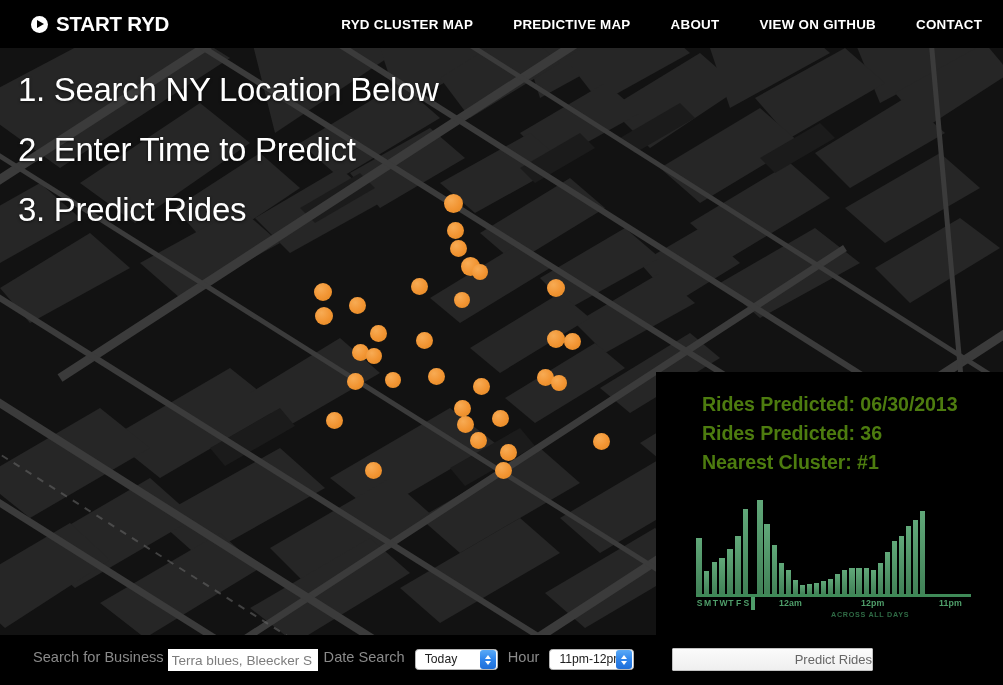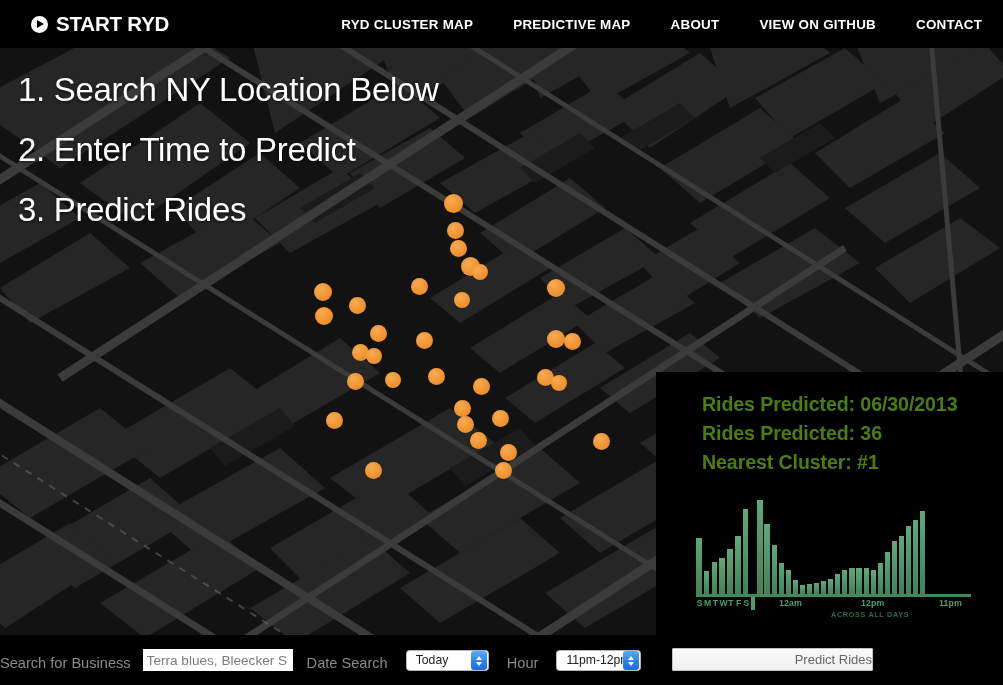--- a/index.html
+++ b/index.html
@@ -228,22 +228,23 @@
     left: 0; bottom: 0;
     width: 1003px;
     height: 50px;
     background: #000;
     display: flex;
     align-items: center;
     z-index: 45;
   }
   .form-row {
     display: flex;
-    align-items: flex-end;
-    gap: 8px;
+    align-items: flex-start;
+    margin-left: 33px;
+    gap: 0;
   }
   .form-label {
     color: #8a8a8a;
     font-size: 14.6px;
     white-space: nowrap;
     margin-right: 4px;
   }
   .txt-input {
     width: 150px;
     height: 22px;

